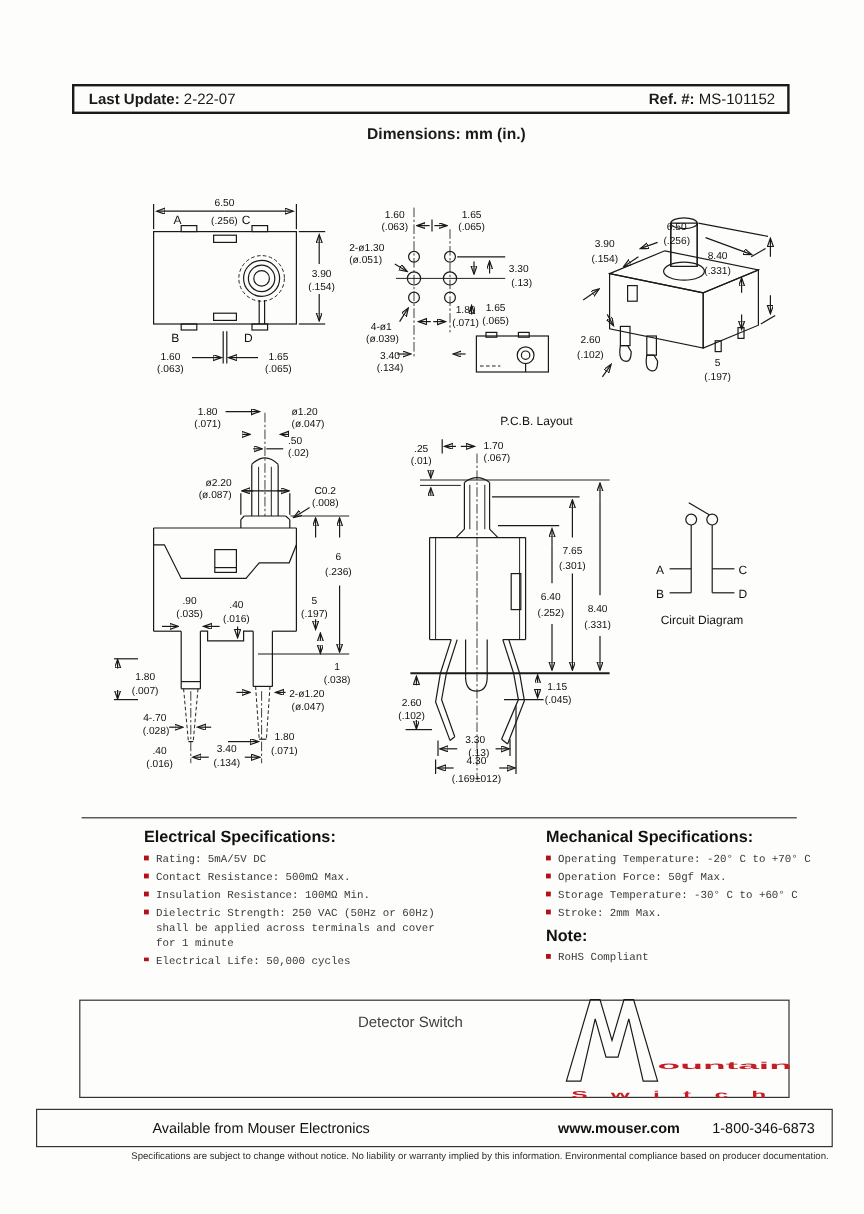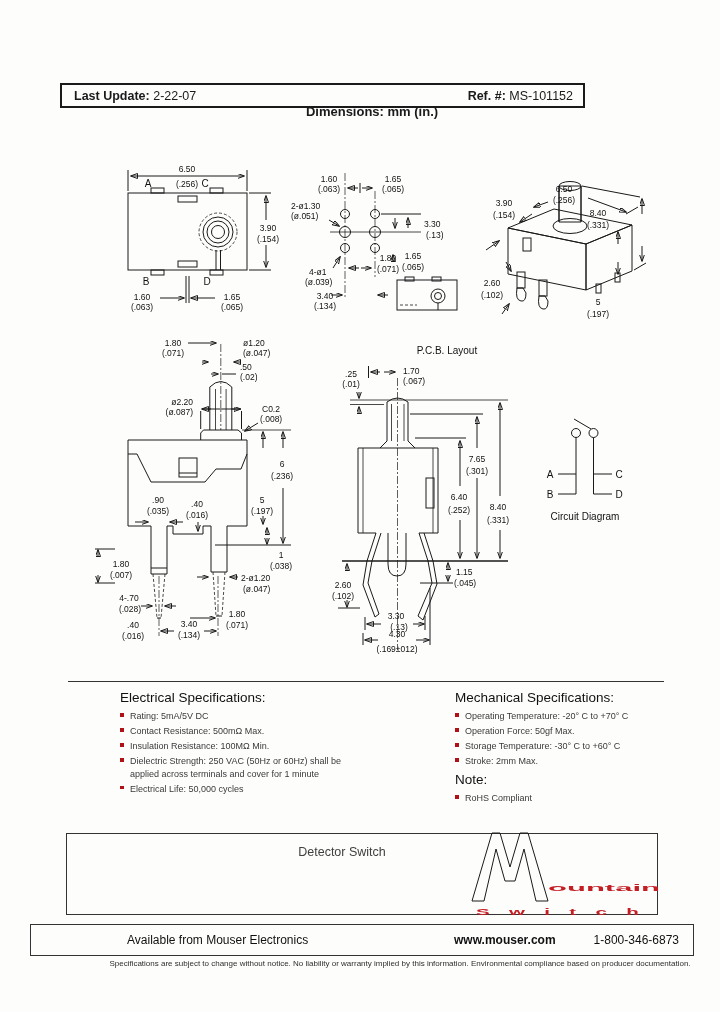--- a/index.html
+++ b/index.html
@@ -1,47 +1,47 @@
 <!DOCTYPE html>
 <html><head>
 <meta charset="utf-8">
 <style>
   html,body{margin:0;padding:0;background:#fbfbf9;}
   #page{position:relative;width:720px;height:1012px;background:#fdfdfc;font-family:"Liberation Sans",sans-serif;color:#1a1a1a;overflow:hidden;}
   .abs{position:absolute;padding-left:12px;}
   
-  #hdr-box{left:60px;top:70px;width:525px;height:25px;border:2px solid #1a1a1a;display:flex;align-items:center;justify-content:space-between;box-sizing:border-box;padding:0 10px 0 12px;font-size:12.5px;margin-top:13px;}
+  #hdr-box{left:60px;top:70px;width:598px;height:25px;border:2px solid #1a1a1a;display:flex;align-items:center;justify-content:space-between;box-sizing:border-box;padding:0 10px 0 12px;font-size:12.5px;}
   .b{font-weight:bold;}
   #dims-note{left:0;top:104px;width:720px;text-align:center;font-weight:bold;font-size:13px;}
   
   svg{position:absolute;overflow:visible;}
   svg line,svg path,svg rect,svg circle,svg ellipse,svg polyline,svg polygon{stroke:#1a1a1a;stroke-width:1;fill:none;}
   svg text{font-family:"Liberation Sans",sans-serif;font-size:8.5px;fill:#111;stroke:none;}
   svg text.t10{font-size:10px;}
   .mid{text-anchor:middle;} .st{text-anchor:start;} .en{text-anchor:end;}
   .thin{stroke-width:0.8;}
   .cl{stroke-dasharray:8 2 2 2;stroke-width:0.7;}
   .dsh{stroke-dasharray:3 2;}
   
   .spec-col{font-size:9px;color:#3a3a3a;}
-  .spec-title{font-size:13.5px;font-weight:normal;color:#111;margin:0 0 5px 0;}
+  .spec-title{font-size:13.5px;font-weight:bold;color:#111;margin:0 0 5px 0;}
   ul.spec{list-style:none;margin:0;padding:0;}
-  ul.spec li{position:relative;padding-left:10px;margin:0 0 3px 0;line-height:1.35;}
+  ul.spec li{position:relative;padding-left:10px;margin:0 0 3px 0;line-height:1.35;font-family:Liberation Mono, monospace;}
   ul.spec li .blt{position:absolute;left:0;top:3px;width:3.5px;height:3.5px;background:#b01116;}
   #rule1{left:68px;top:681px;width:584px;border-top:1.2px solid #333;}
   
   #title-box{left:66px;top:833px;width:592px;height:82px;border:1.2px solid #333;box-sizing:border-box;}
   #prod-wrap{left:180px;top:845px;width:300px;text-align:center;font-size:12.5px;color:#404040;}
   #prod-wrap .ln{margin-bottom:9px;}
   
   #logo-svg text{fill:#c41e25;font-weight:bold;}
   
   #foot-box{left:30px;top:924px;width:664px;height:32px;border:1.6px solid #333;box-sizing:border-box;display:flex;align-items:center;font-size:12px;color:#111;}
   #foot-box .avail{margin-left:84px;}
-  #foot-box .right{margin-left:auto;display:flex;gap:38px;margin-right:14px;align-items:center;}
+  #foot-box .right{margin-left:auto;display:flex;gap:27px;margin-right:14px;align-items:center;}
   #foot-box .web{font-weight:bold;}
   #disclaimer{left:0;top:959px;width:720px;text-align:center;font-size:8px;color:#2e2e2e;margin-left:28px;}
 </style>
 </head>
 <body>
 
 <div id="page">
 
   <div class="abs" id="hdr-box">
     <div><span class="b">Last Update:</span><span> 2-22-07</span></div>

